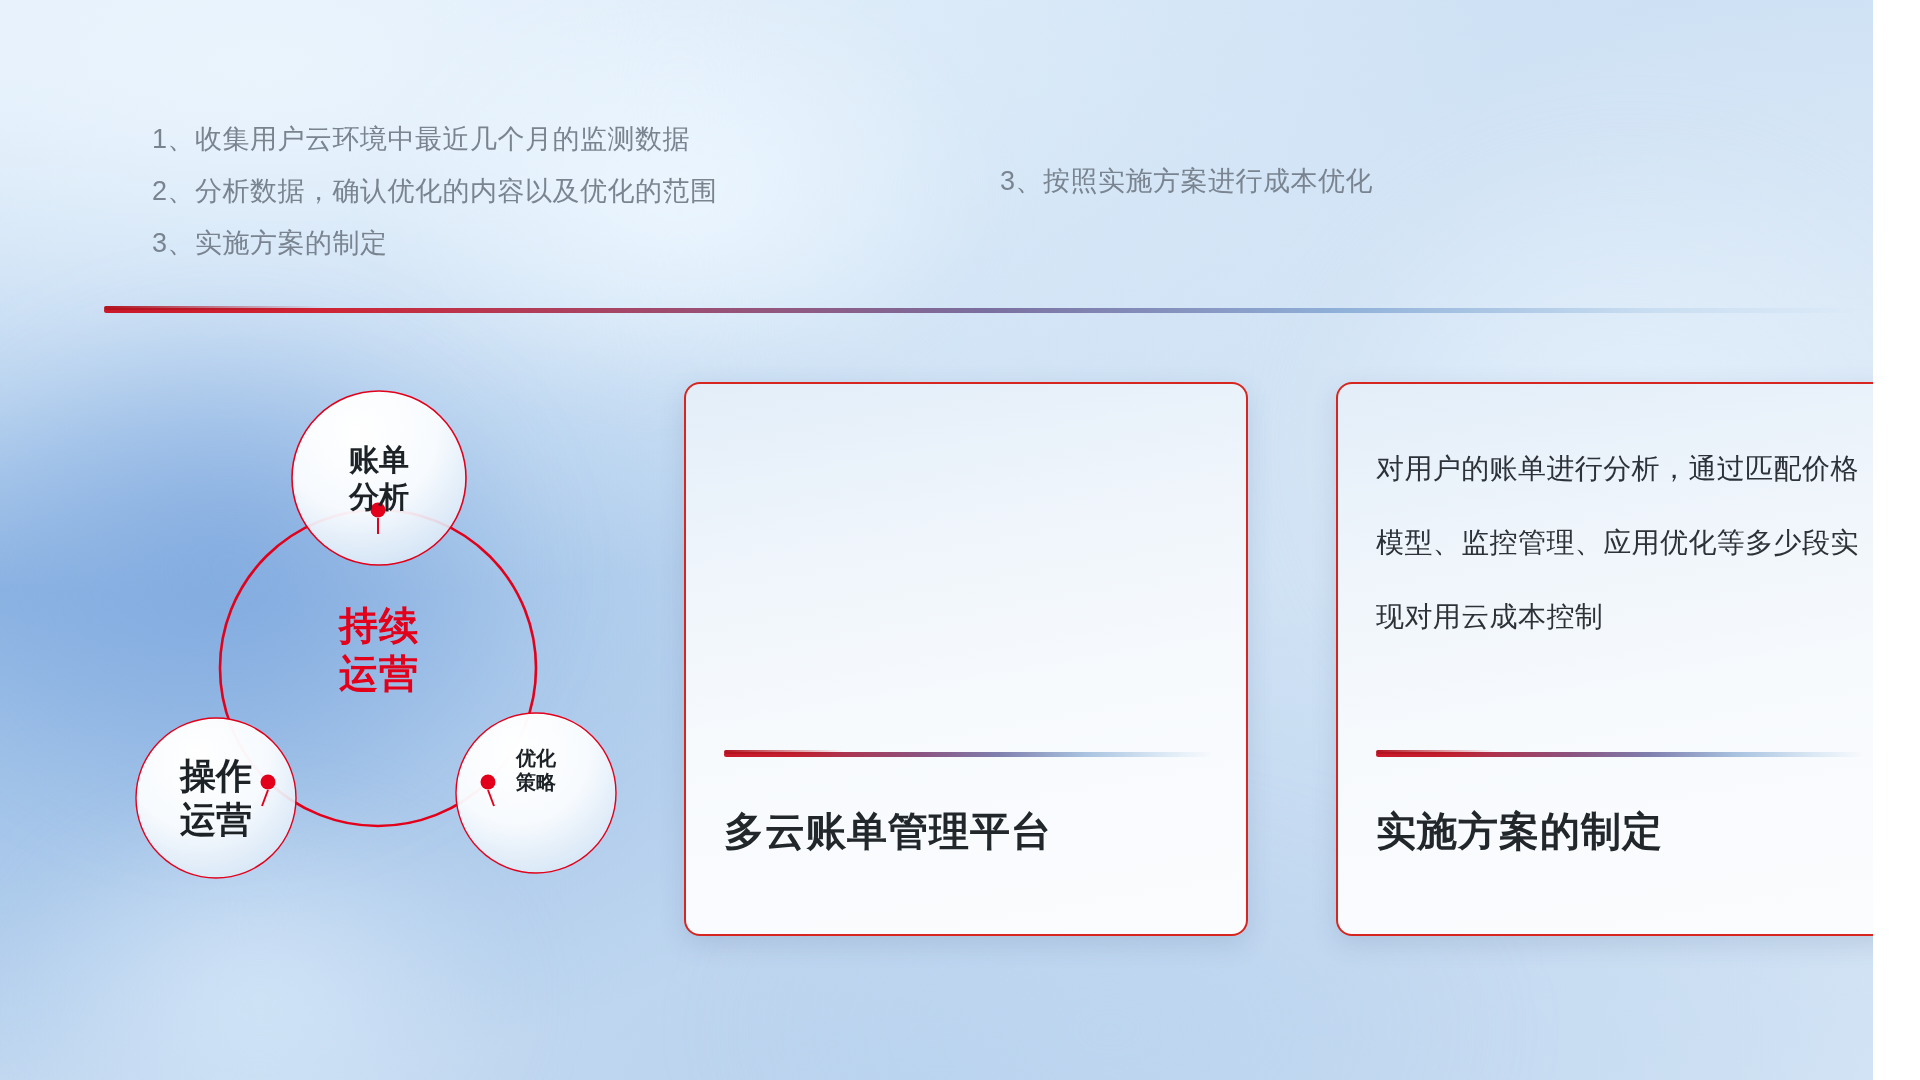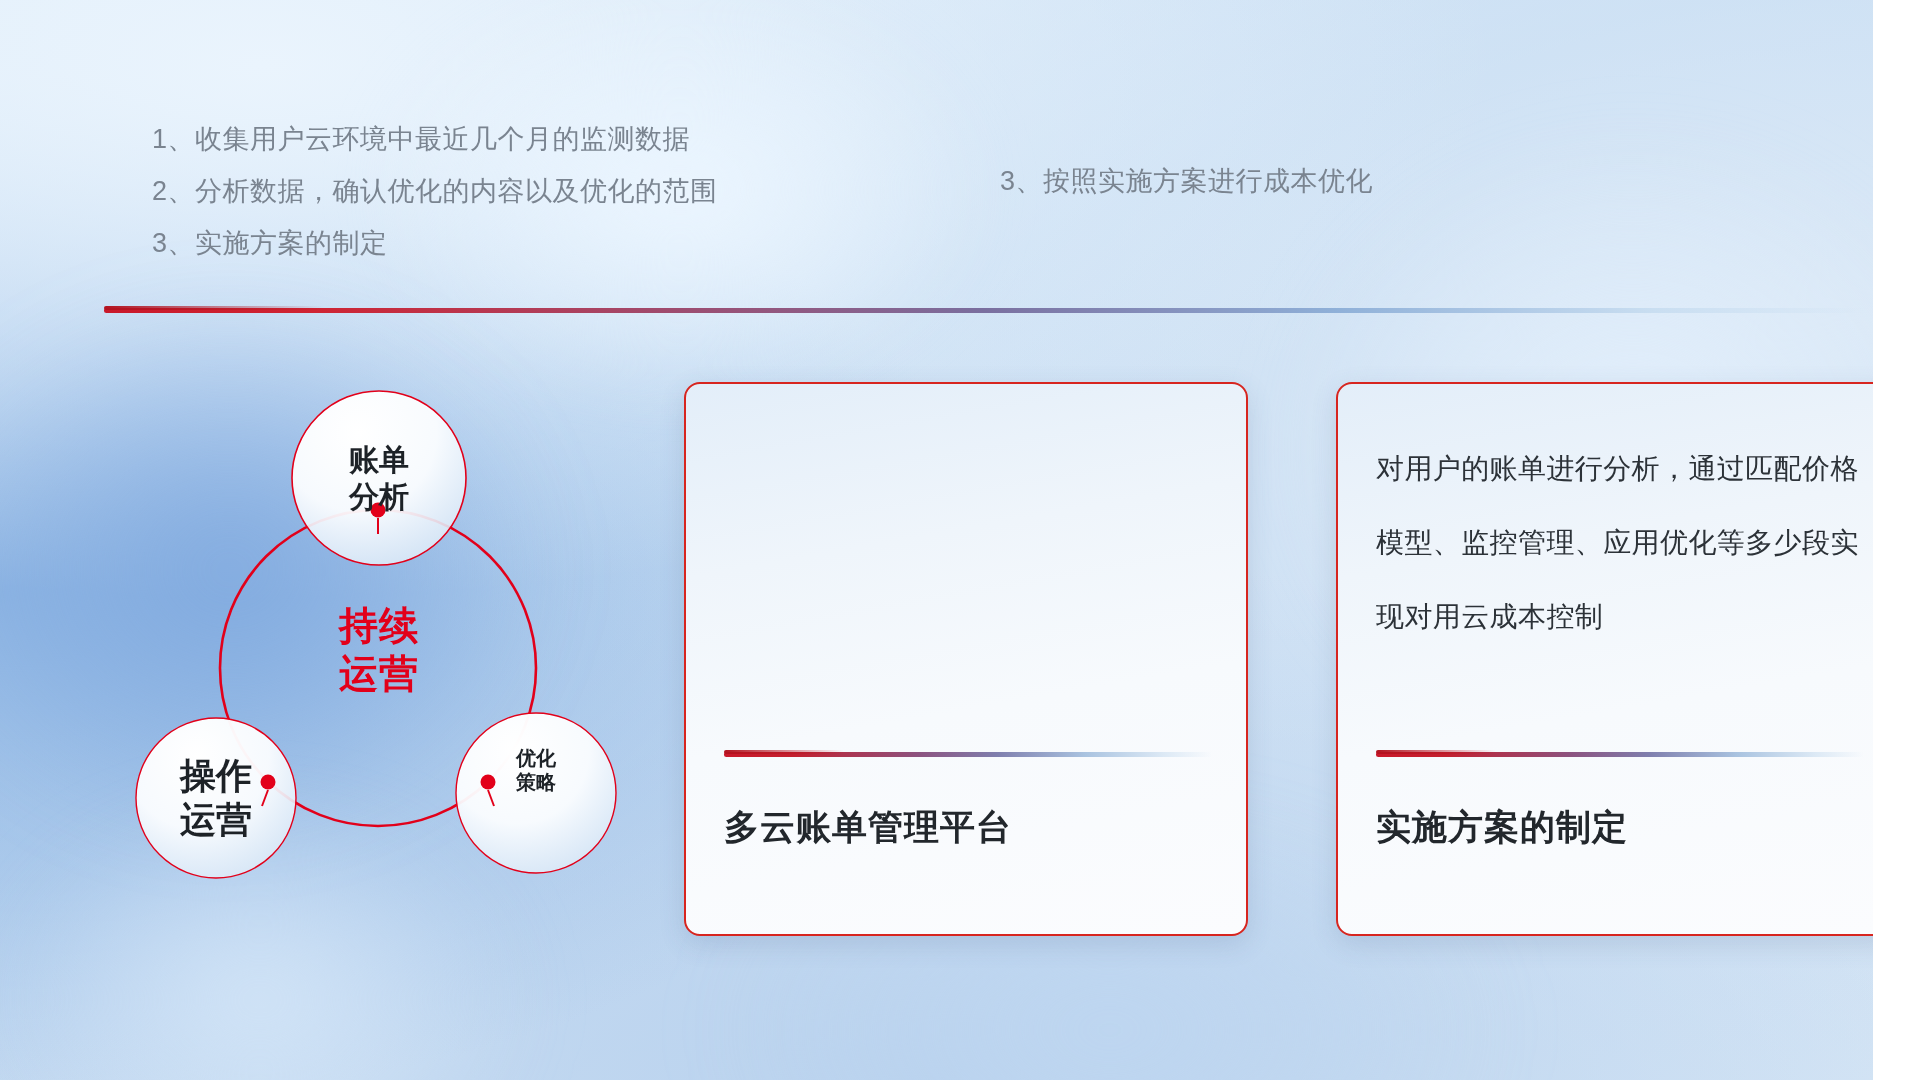--- a/index.html
+++ b/index.html
@@ -178,21 +178,21 @@
     width: 120px; height: 4px;
     background: linear-gradient(90deg, #b3121f 0%, rgba(179,18,31,0) 100%);
     border-radius: 3px;
   }
 
   .card-title {
     position: absolute;
     left: 38px;
     right: 30px;
     top: 420px;
-    font-size: 35px;
+    font-size: 40px;
     font-weight: bold;
     color: #22272c;
     letter-spacing: 1px;
     white-space: nowrap;
   }
 </style>
 </head>
 <body>
 
 <div id="slide">

